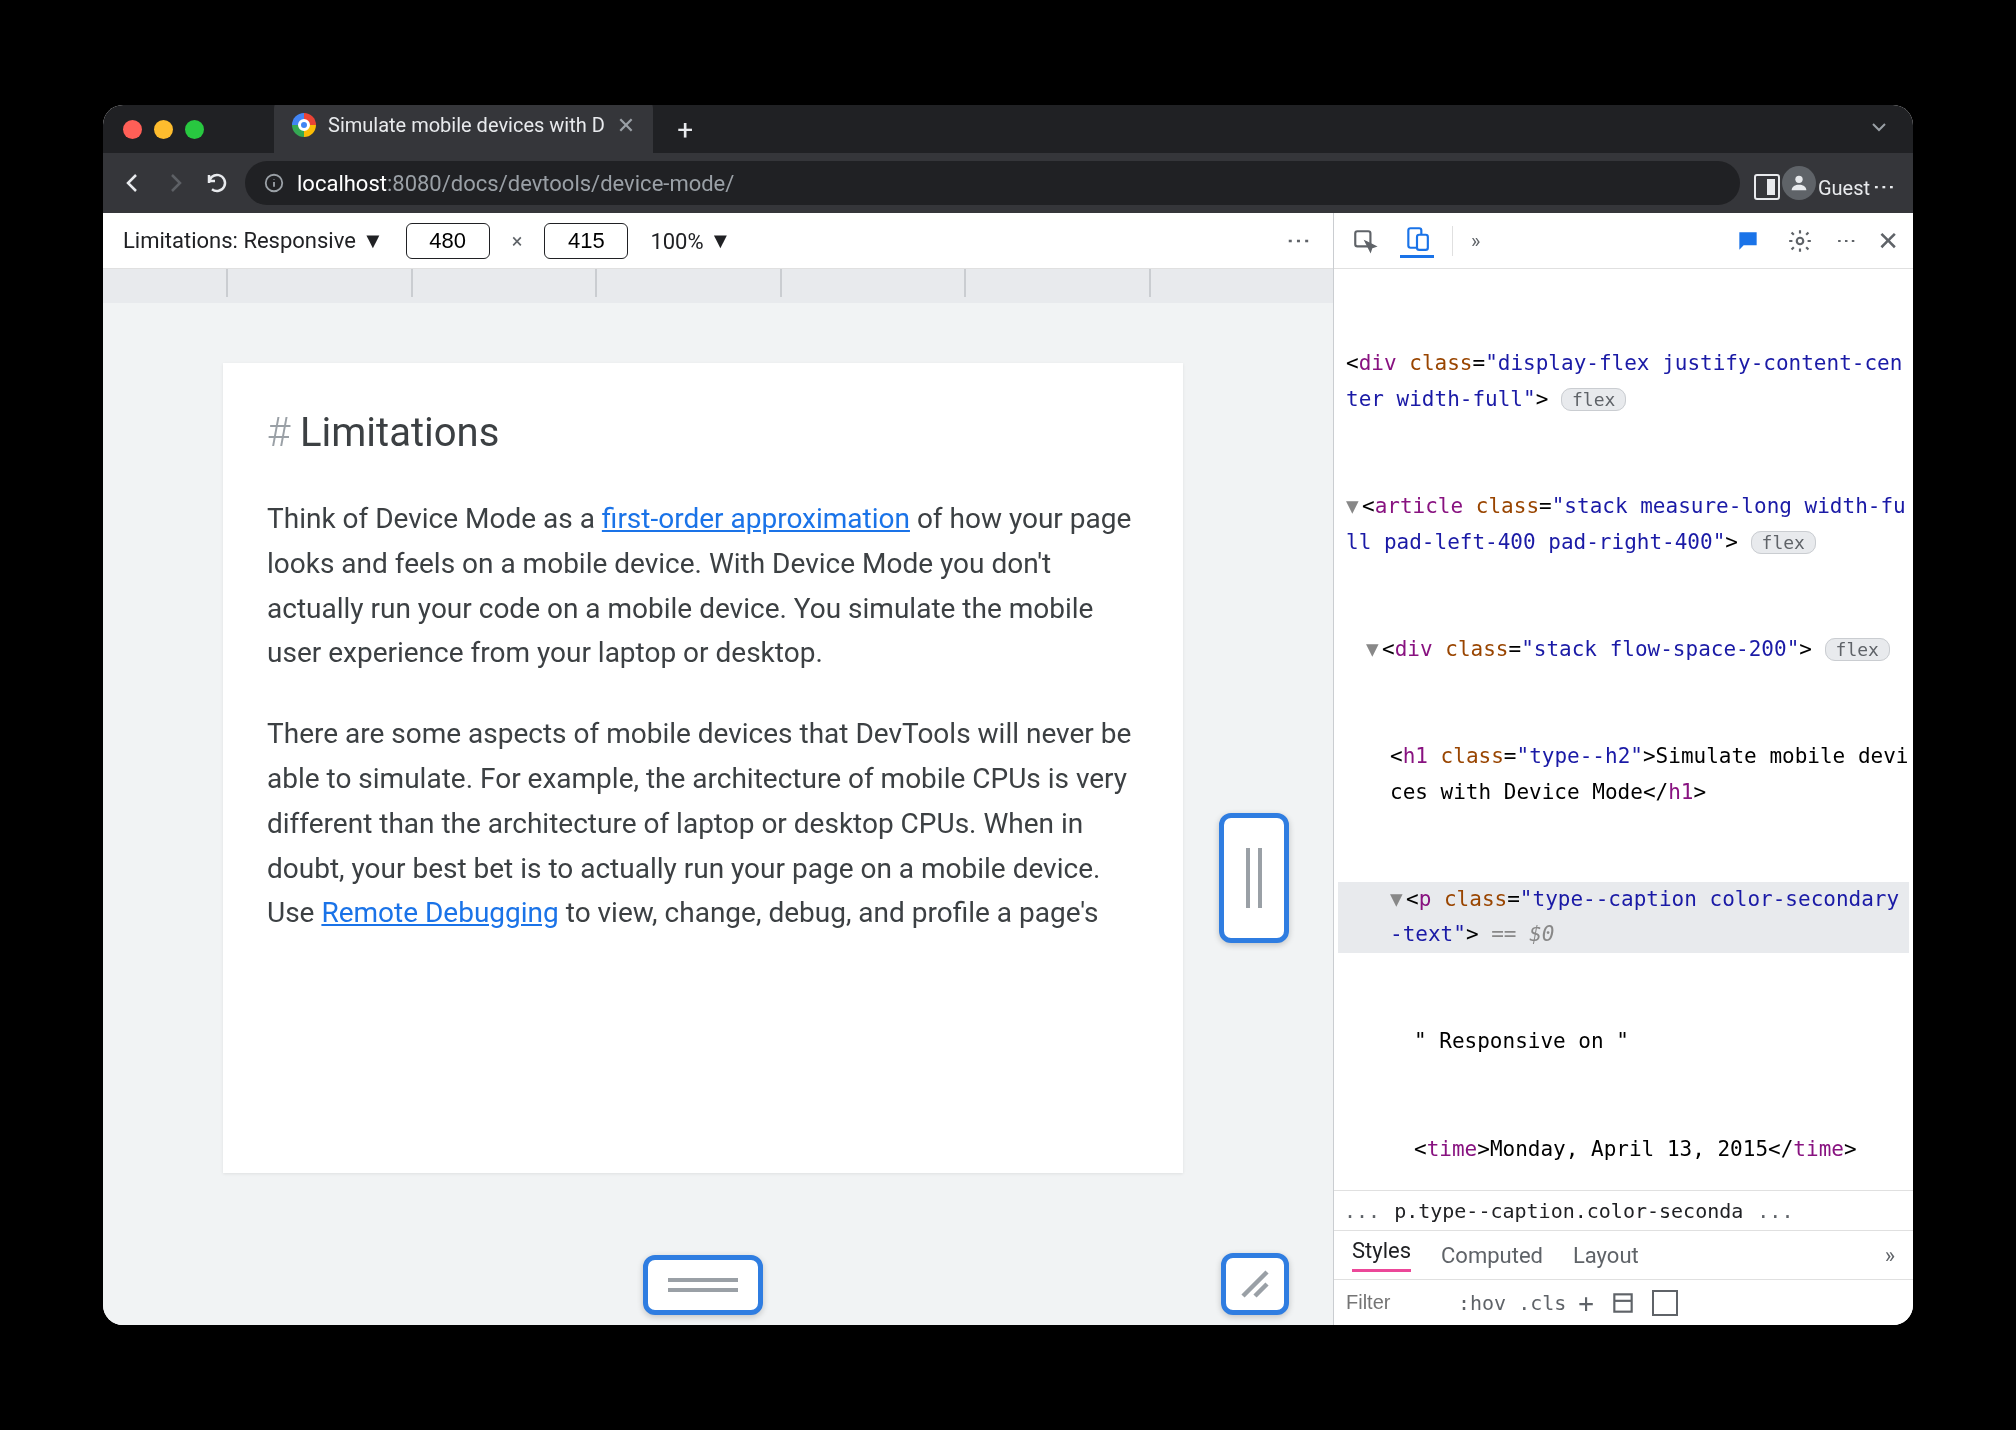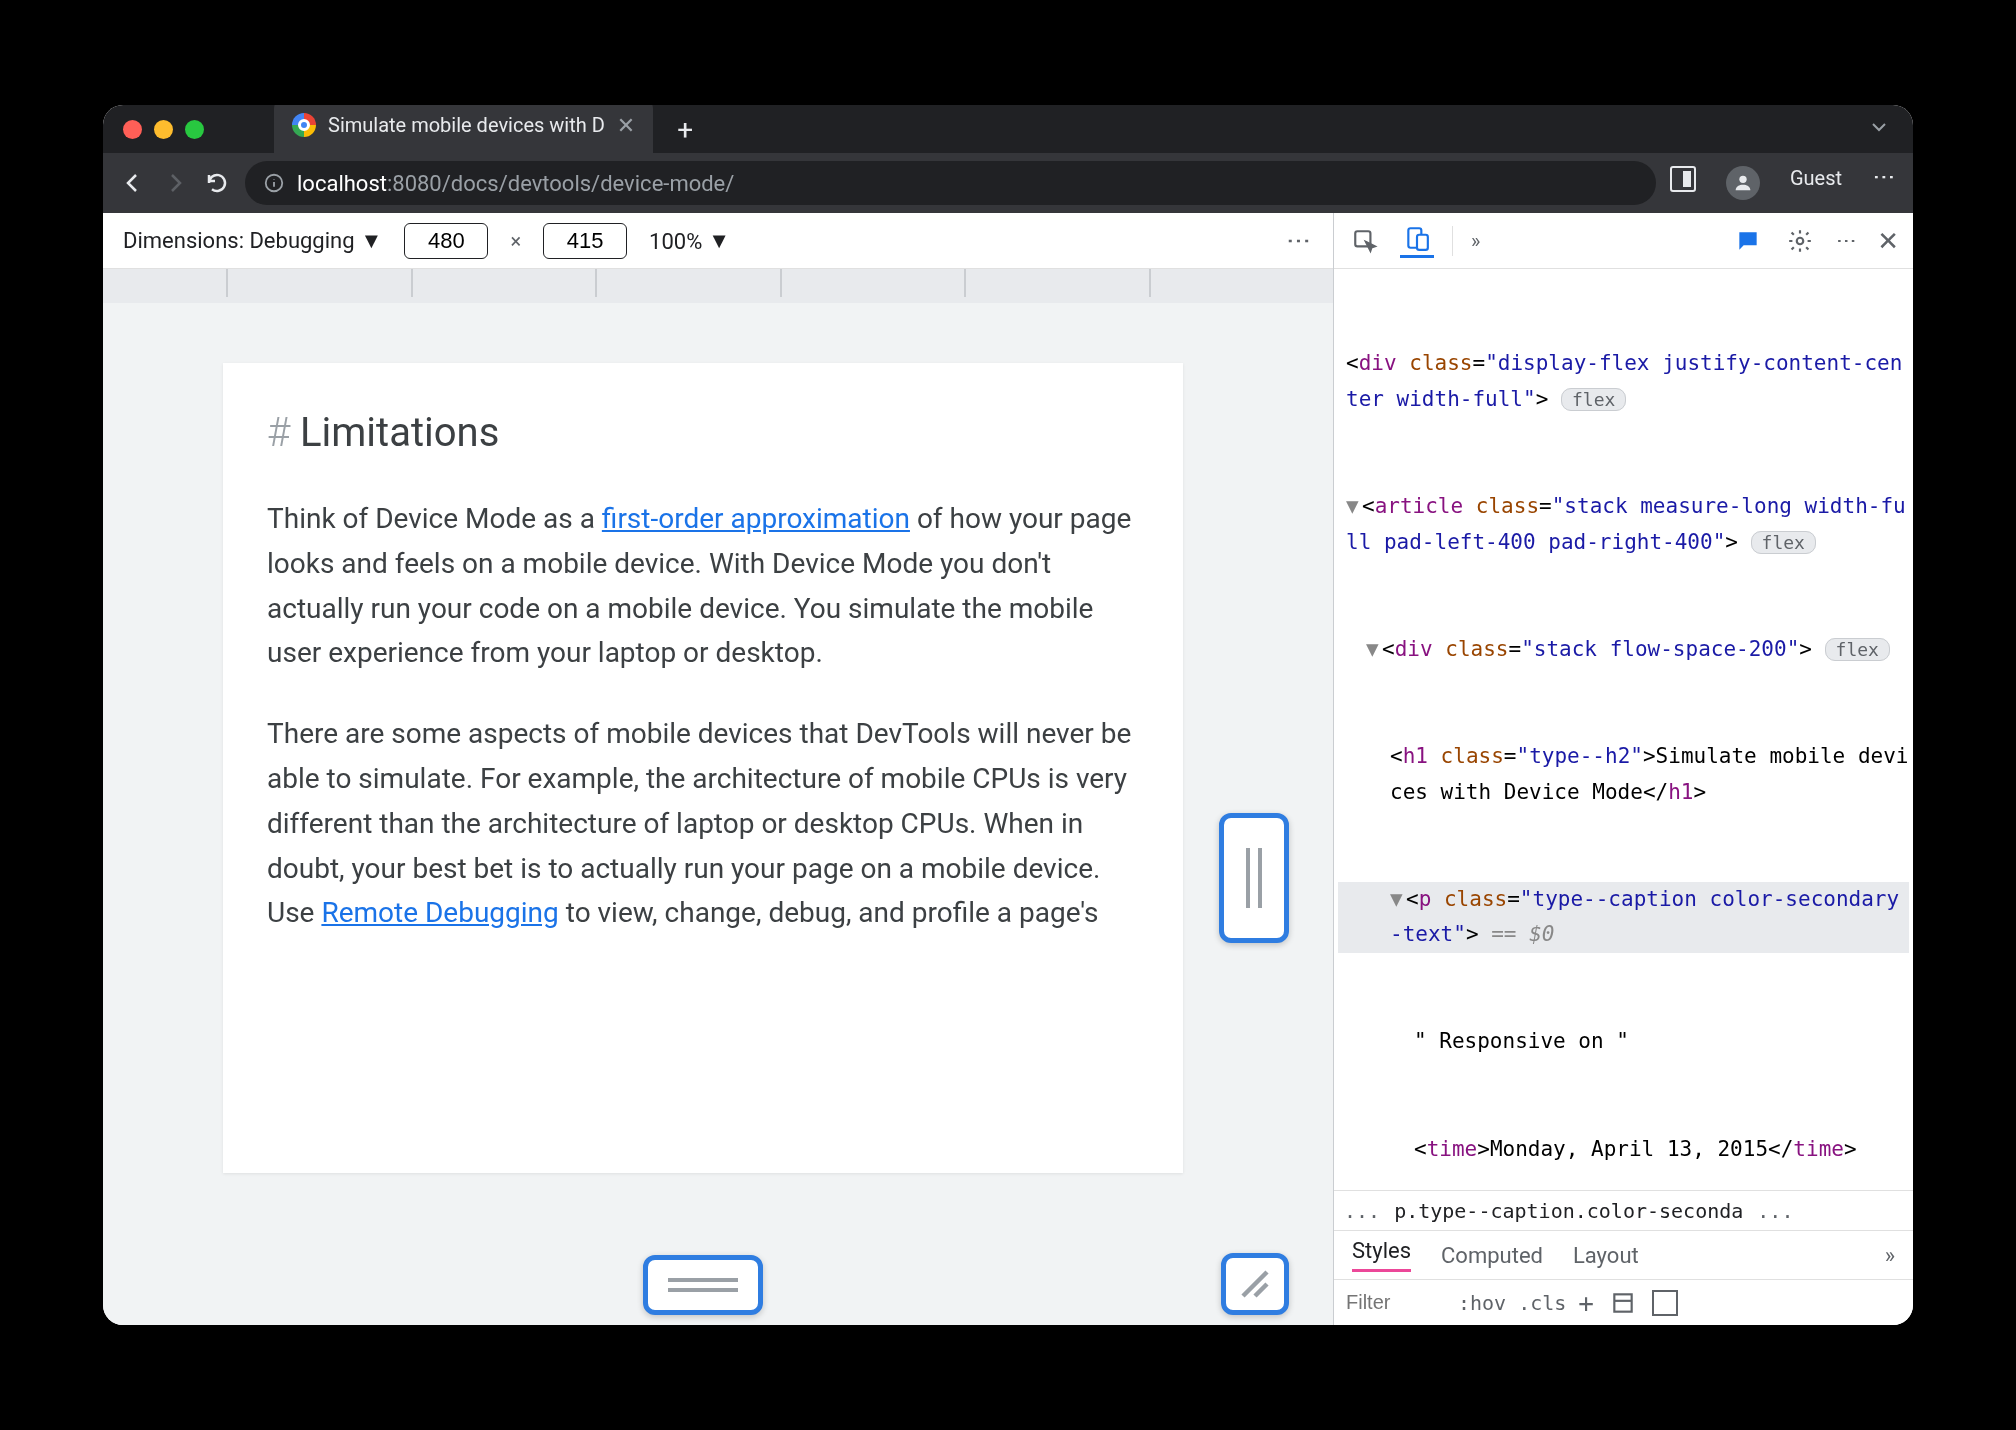--- a/index.html
+++ b/index.html
@@ -18,21 +18,21 @@
 .tab-close { color: #9aa0a6; font-size: 22px; cursor: pointer; }
 .newtab { color: #e8eaed; font-size: 28px; margin-left: 24px; cursor: pointer; }
 .collapse { position: absolute; right: 22px; color: #9aa0a6; cursor: pointer; }
 
 .urlbar { height: 60px; background: #35363a; display: flex; align-items: center; padding: 0 16px; gap: 14px; }
 .navicon { width: 28px; height: 28px; color: #9aa0a6; display: flex; align-items: center; justify-content: center; cursor: pointer; }
 .navicon.disabled { opacity: .4; }
 .navicon svg { width: 24px; height: 24px; }
 .omnibox { flex: 1; background: #202124; border-radius: 30px; height: 44px; display: flex; align-items: center; padding: 0 18px; gap: 12px; color: #9aa0a6; font-size: 22px; }
 .omnibox .host { color: #fff; }
-.right-controls { display: flex; align-items: flex-start; gap: 30px; color: #e8eaed; }
+.right-controls { display: flex; align-items: flex-end; gap: 2px; color: #e8eaed; }
 .panel-icon { width: 26px; height: 26px; border: 2px solid #e8eaed; border-radius: 3px; position: relative; }
 .panel-icon::after { content:""; position:absolute; right:3px; top:3px; bottom:3px; width:8px; background:#e8eaed; }
 .avatar { width: 34px; height: 34px; background: #5f6368; border-radius: 50%; display:flex; align-items:center; justify-content:center; }
 .avatar svg { width:22px; height:22px; fill:#e8eaed; }
 .guest-label { font-size: 20px; }
 .kebab { font-size: 22px; letter-spacing: 2px; writing-mode: vertical-lr; }
 
 
 .content { flex: 1; display: flex; overflow: hidden; }
 .viewport-side { flex: 1; background: #f1f3f4; display: flex; flex-direction: column; position: relative; }
@@ -163,21 +163,21 @@
       <span class="guest-label">Guest</span>
       <span class="kebab">⋮</span>
     </div>
   </div>
 
   <div class="content">
 
     <div class="viewport-side">
       <div class="device-toolbar">
         <div class="dims-label">
-          <span>Dimensions: Debugging</span>
+          <span>Limitations: Responsive</span>
           <span>▼</span>
         </div>
         <input value="480" style="">
         <span class="times">×</span>
         <input value="415" style="">
         <div class="zoom">
           <span>100%</span>
           <span>▼</span>
         </div>
         <div class="spacer"></div>

